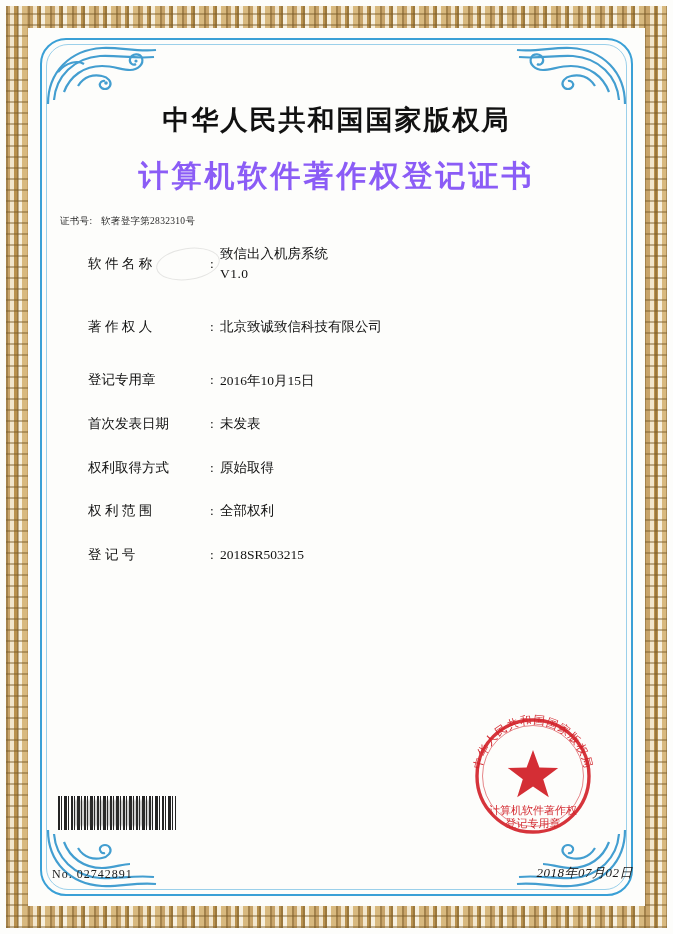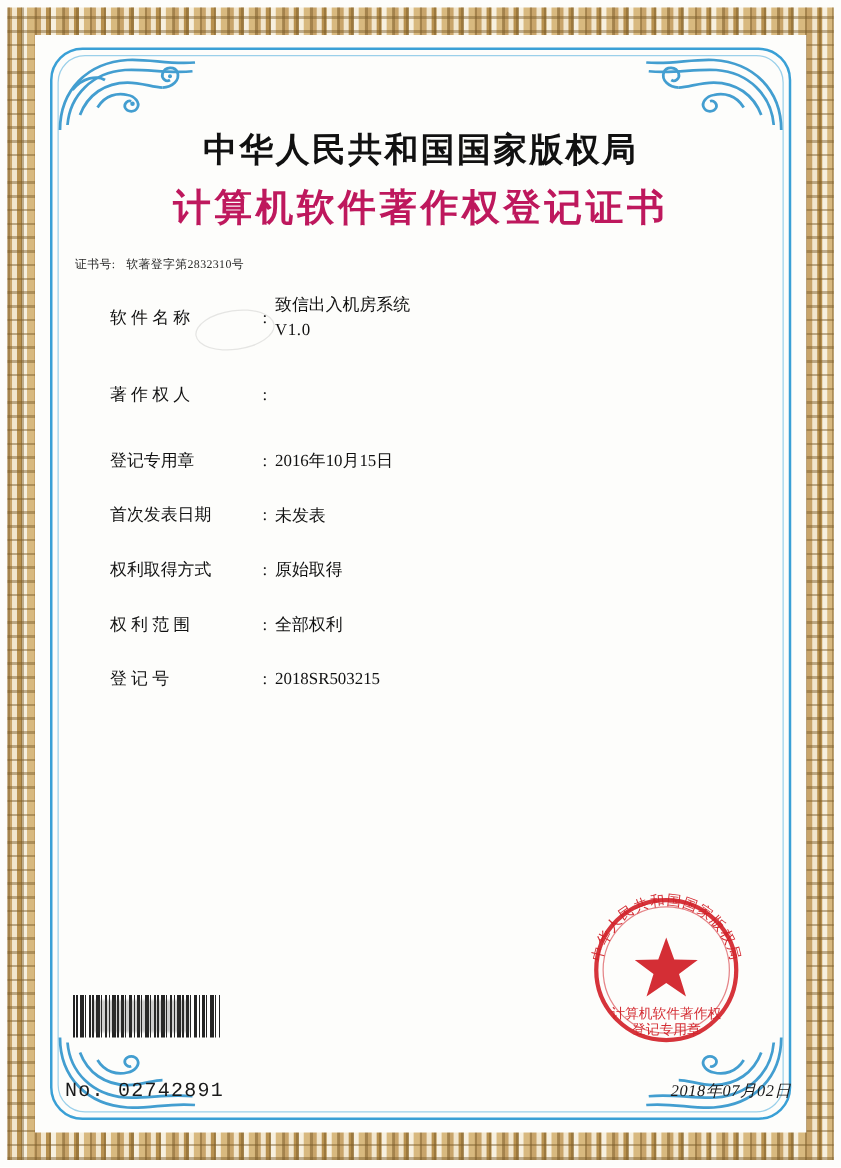--- a/index.html
+++ b/index.html
@@ -112,22 +112,22 @@
     letter-spacing: 2px;
     color: #111;
     margin-top: 42px;
     font-family: "DejaVu Serif", "Liberation Serif", serif;
   }
   .title-sub {
     text-align: center;
     font-size: 30px;
     font-weight: bold;
     letter-spacing: 3px;
-    color: #be185d;
-    margin-top: 8px;
+    color: #8b5cf6;
+    margin-top: 18px;
     font-family: "DejaVu Serif", "Liberation Serif", serif;
   }
 
   .cert-no {
     text-align: left;
     font-size: 9.5px;
     color: #2a2a2a;
     margin-top: 18px;
     padding-right: 18px;
     letter-spacing: .3px;
@@ -217,22 +217,22 @@
     left: 52px;
     right: 40px;
     bottom: 52px;
     display: flex;
     justify-content: space-between;
     align-items: flex-end;
     font-size: 12.5px;
     color: #1a1a1a;
   }
   .footer .serial {
-    font-family: Liberation Mono, monospace;
-    font-size: 16px;
+    font-family: Liberation Serif, serif;
+    font-size: 12px;
     letter-spacing: 1px;
   }
   .footer .date {
     font-size: 13px;
     letter-spacing: .5px;
     font-style: italic;
   }
 
   
   .watermark {
@@ -324,20 +324,21 @@
           <span>致信出入机房系统</span>
           <span class="v2">V1.0</span>
         </span>
       </div>
 
       <div class="gap-lg"></div>
 
       <div class="field-row">
         <span class="field-label">著 作 权 人</span>
         <span class="field-colon">:</span>
+        <span class="field-value">北京致诚致信科技有限公司</span>
       </div>
 
       <div class="gap-lg"></div>
 
       <div class="field-row">
         <span class="field-label">登记专用章</span>
         <span class="field-colon">:</span>
         <span class="field-value">2016年10月15日</span>
       </div>
 

